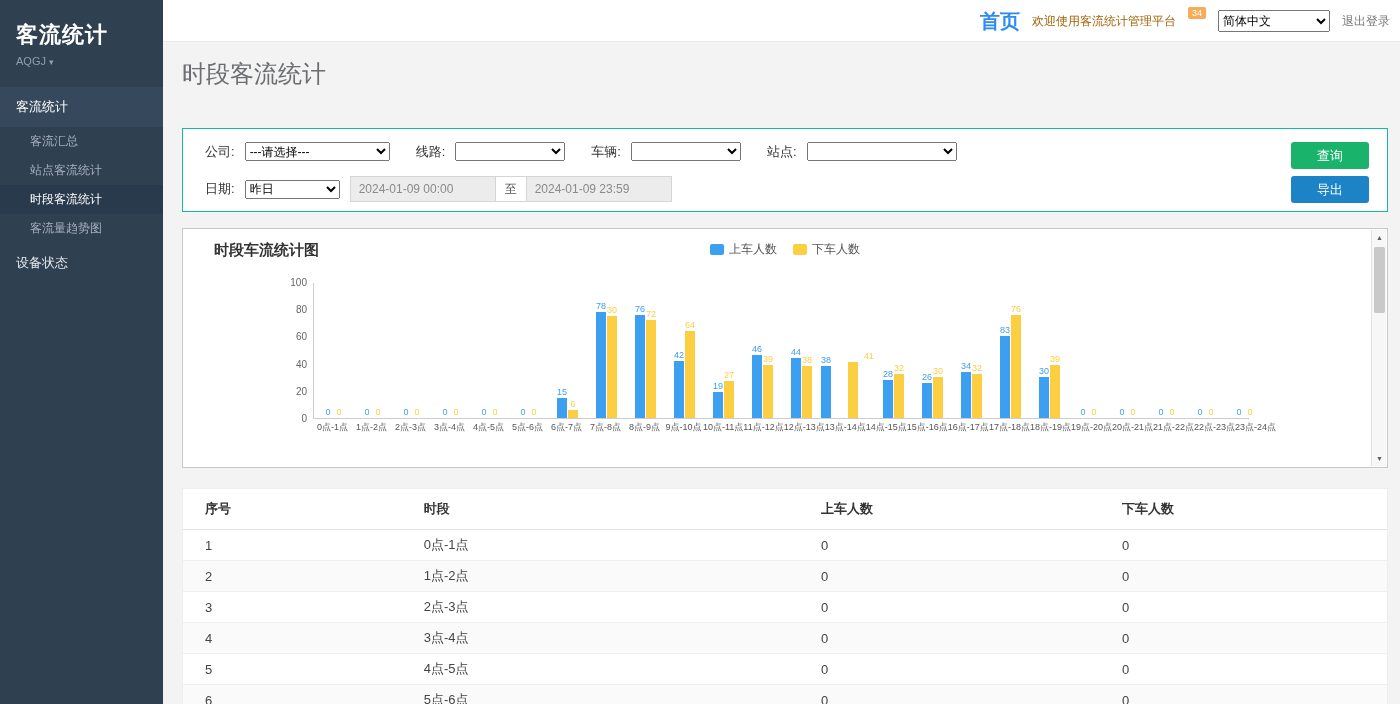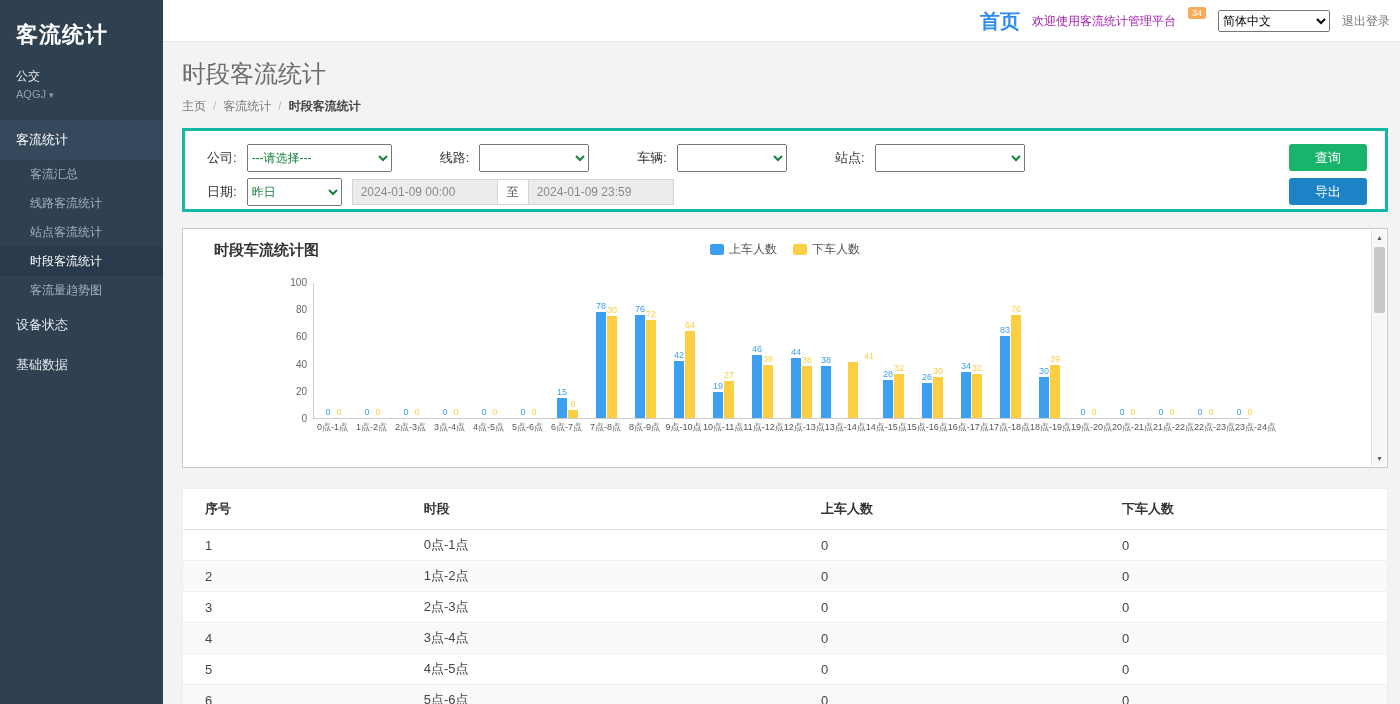--- a/index.html
+++ b/index.html
@@ -17,41 +17,41 @@
   .nav { margin-top:8px; }
   .nav-item { cursor:pointer; }
   .nav-item.section { padding:11px 16px; font-size:13px; color:#e4e9ee; }
   .nav-item.section.open { background:#36495c; color:#fff; }
   .nav-item.sub { padding:6px 16px 6px 30px; font-size:12px; color:#a7b1c2; }
   .nav-item.sub.active { background:#283a4b; color:#ffffff; }
   
   .topbar { position:absolute; left:163px; top:0; width:1237px; height:42px; background:#fff; border-bottom:1px solid #e7eaec; }
   .topbar-right { position:absolute; right:10px; top:0; height:42px; display:flex; align-items:center; gap:12px; }
   .home-link { color:#2d8cf0; font-size:20px; font-weight:bold; cursor:pointer; }
-  .welcome { font-size:12px; color:#a21caf; }
+  .welcome { font-size:12px; color:#a16207; }
   .badge { background:#f8ac59; color:#fff; font-size:9px; padding:1px 4px; border-radius:2px; transform:translateY(-8px); display:inline-block; }
   .lang-select { width:112px; height:22px; font-size:12px; font-family:inherit; }
   .logout { font-size:12px; color:#777; cursor:pointer; }
   
   .content { position:absolute; left:163px; top:42px; width:1237px; height:662px; }
   .page-title { margin:16px 0 8px 19px; font-size:24px; font-weight:400; color:#6b6d70; }
   .breadcrumb { margin-left:19px; font-size:12px; color:#777; }
   .bc-sep { margin:0 7px; color:#bbb; }
   .bc-item { cursor:pointer; }
   .bc-item.last { font-weight:bold; color:#444; cursor:default; }
   
   .card { position:absolute; left:19px; width:1206px; background:#fff; }
-  .filter-card { top:86px; height:84px; border:3px solid #14b8a6; }
+  .filter-card { top:86px; height:84px; border:1px solid #14b8a6; }
   .filter-row { position:absolute; left:22px; display:flex; align-items:center; }
   .filter-row.r1 { top:13px; gap:10px; }
   .filter-row.r2 { top:47px; gap:10px; }
   .f-label { font-size:13px; color:#333; }
-  select.f-select { height:28px; font-size:12px; font-family:inherit; color:#15803d; }
+  select.f-select { height:19px; font-size:12px; font-family:inherit; color:#000000; }
   .w145{width:145px} .w110{width:110px} .w150{width:150px} .w95{width:95px}
-  .gap-l { margin-left:38px; }
+  .gap-l { margin-left:16px; }
   .date-group { display:flex; align-items:stretch; }
   .date-input { width:146px; height:26px; background:#ececec; border:1px solid #d5d5d5; color:#8a8a8a; font-size:12px; padding:0 8px; font-family:inherit; }
   .date-sep { width:30px; border:1px solid #d5d5d5; border-left:none; border-right:none; display:flex; align-items:center; justify-content:center; font-size:12px; color:#555; background:#fff; }
   .btn { position:absolute; right:18px; width:78px; height:27px; border:none; border-radius:3px; color:#fff; font-size:13px; cursor:pointer; font-family:inherit; }
   .btn-query { top:13px; background:#1ab36b; }
   .btn-export { top:47px; background:#1c84c6; }
   
   .chart-card { top:186px; height:240px; border:1px solid #c9c9c9; }
   .chart-title { position:absolute; left:16px; top:12px; font-size:15px; font-weight:bold; color:#333;padding-left:15px; }
   .chart-legend { position:absolute; top:12px; left:50%; transform:translateX(-50%); display:flex; gap:16px; align-items:center; }
@@ -80,52 +80,48 @@
   th { text-align:left; font-weight:bold; color:#333; padding:11px 0 11px; border-bottom:1px solid #e2e2e2; }
   td { text-align:left; color:#444; padding:6px 0; border-bottom:1px solid #efefef; }
   th:first-child, td:first-child { padding-left:22px; }
   tbody tr:nth-child(even) { background:#fafafa; }
 </style>
 </head>
 <body>
 
 <div class="sidebar">
   <div class="brand">客流统计</div>
-  <div class="org">公交</div>
   <div class="user">
     <span>AQGJ</span>
     <span class="caret">▾</span>
   </div>
   <div class="nav">
       <div class="nav-item section open">客流统计</div>
       <div class="nav-item sub">客流汇总</div>
-      <div class="nav-item sub">线路客流统计</div>
       <div class="nav-item sub">站点客流统计</div>
       <div class="nav-item sub active">时段客流统计</div>
       <div class="nav-item sub">客流量趋势图</div>
       <div class="nav-item section">设备状态</div>
-      <div class="nav-item section">基础数据</div>
     </div>
 </div>
 
 <div class="topbar">
   <div class="topbar-right">
     <span class="home-link">首页</span>
     <span class="welcome">欢迎使用客流统计管理平台</span>
     <span class="badge">34</span>
     <select class="lang-select">
       <option>简体中文</option>
     </select>
     <span class="logout">退出登录</span>
   </div>
 </div>
 
 <div class="content">
   <div class="page-title">时段客流统计</div>
-  <div class="breadcrumb"><span class="bc-item">主页</span><span class="bc-sep">/</span><span class="bc-item">客流统计</span><span class="bc-sep">/</span><span class="bc-item last">时段客流统计</span></div>
 
   <div class="card filter-card">
     <div class="filter-row r1">
       <span class="f-label">公司:</span>
       <select class="f-select w145">
         <option>---请选择---</option>
       </select>
       <span class="f-label gap-l">线路:</span>
       <select class="f-select w110"></select>
       <span class="f-label gap-l">车辆:</span>

